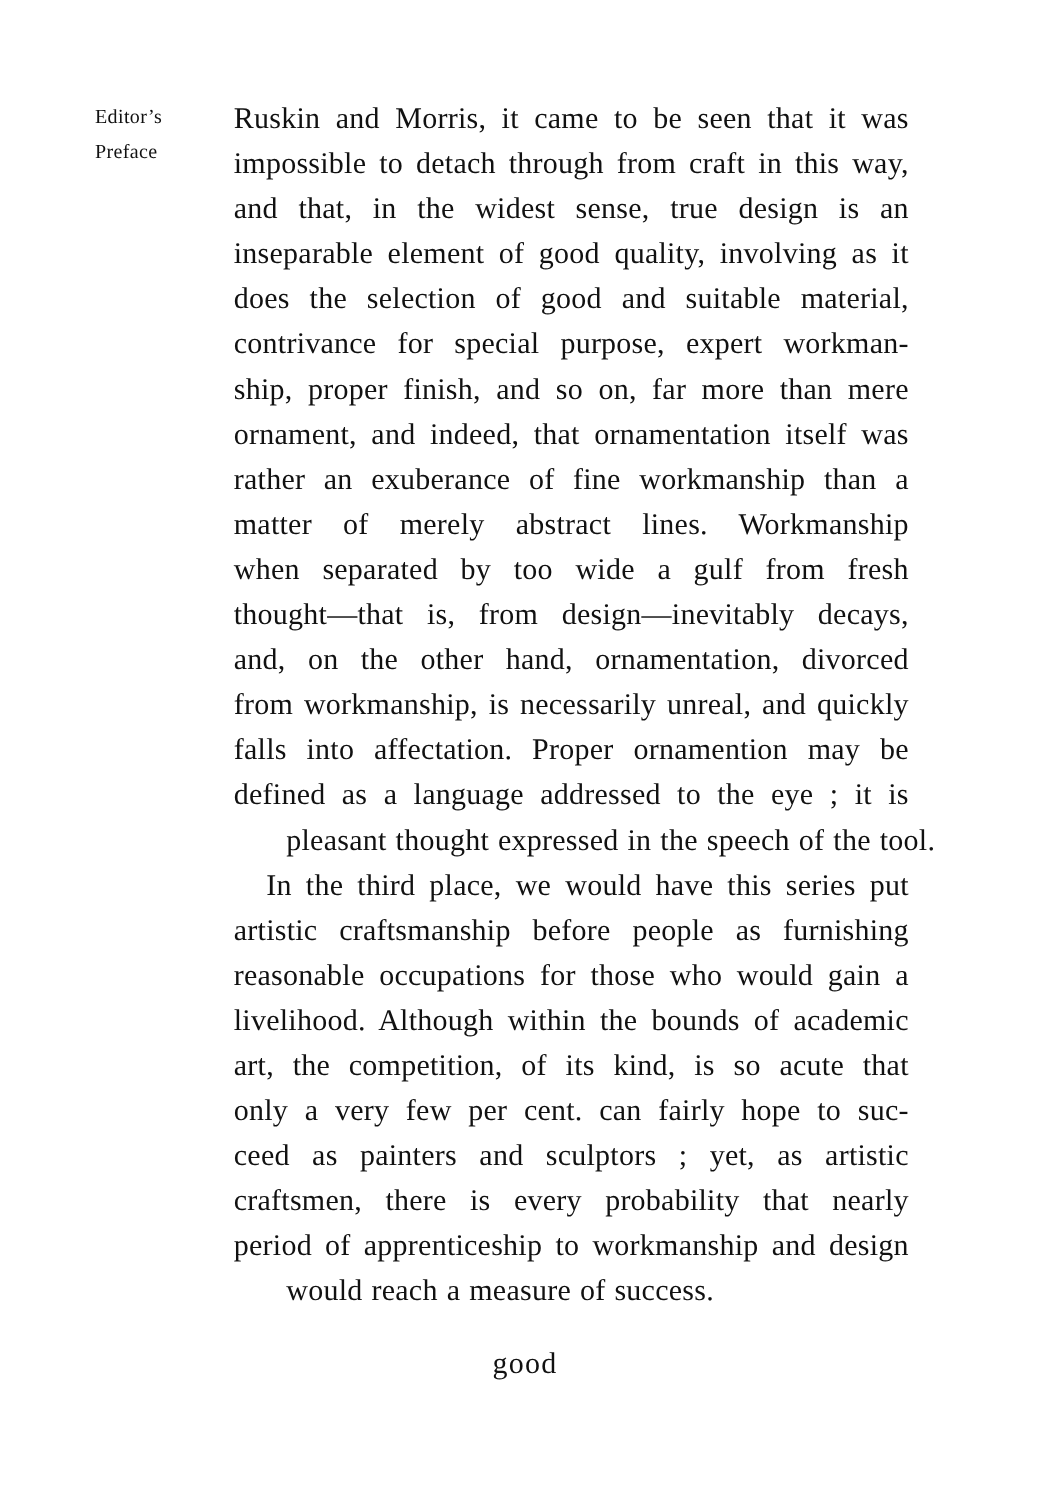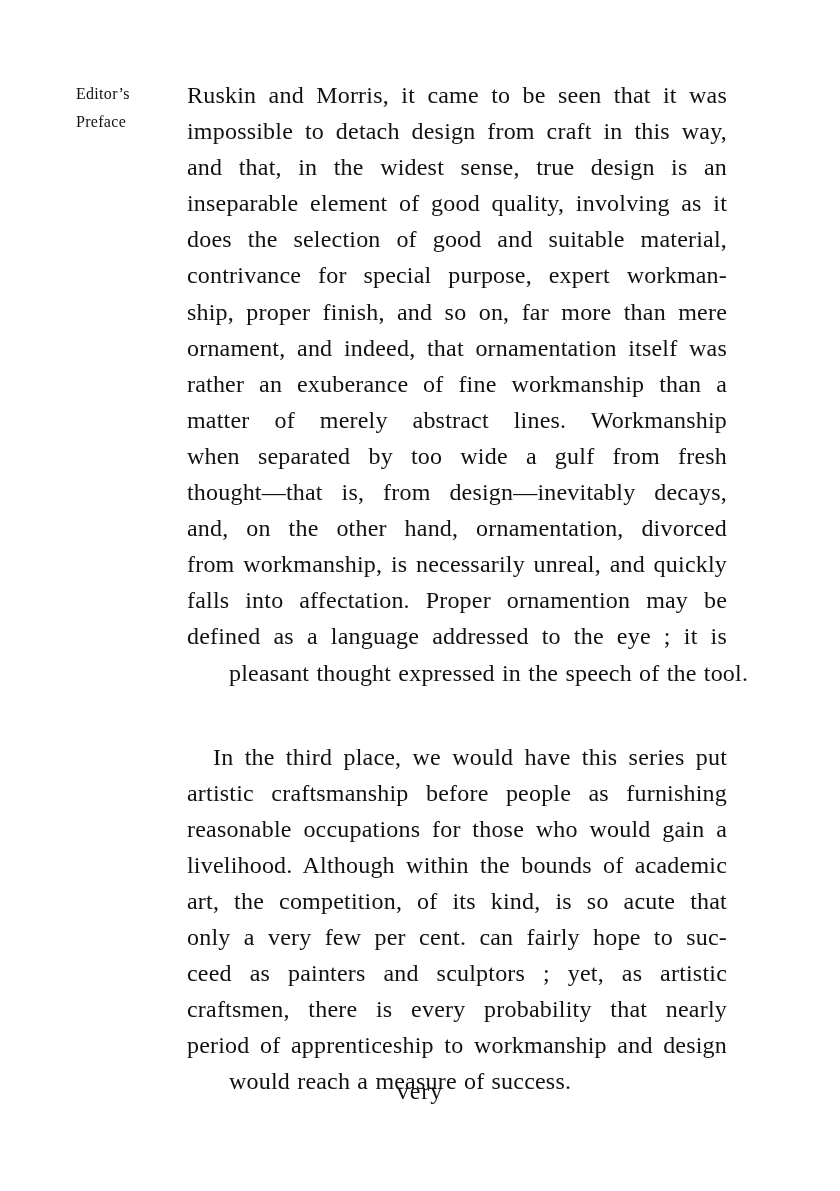--- a/index.html
+++ b/index.html
@@ -34,21 +34,21 @@
     .line {
       height: 36.1px;
       line-height: 36px;
       font-size: 24px;
       white-space: nowrap;
       text-align: justify;
       text-align-last: justify;
       letter-spacing: 0.2px;
       word-spacing: 1px;
     }
-    .line.indent { padding-left: 26px; margin-top: 48px; }
+    .line.indent { padding-left: 26px; }
     .line.last { text-align-last: left; margin-left: 42px; }
     .page-number {
       position: absolute;
       left: 0;
       width: 840px;
       top: 1078px;
       text-align: center;
       font-size: 24px;
       letter-spacing: 1px;
     }
@@ -56,21 +56,21 @@
 </head>
 <body>
 
 <div class="margin-note">
   <div>Editor’s</div>
   <div>Preface</div>
 </div>
 
 <div class="body-text" id="body-text">
     <div class="line">Ruskin and Morris, it came to be seen that it was</div>
-    <div class="line">impossible to detach design from craft in this way,</div>
+    <div class="line">impossible to detach through from craft in this way,</div>
     <div class="line">and that, in the widest sense, true design is an</div>
     <div class="line">inseparable element of good quality, involving as it</div>
     <div class="line">does the selection of good and suitable material,</div>
     <div class="line">contrivance for special purpose, expert workman-</div>
     <div class="line">ship, proper finish, and so on, far more than mere</div>
     <div class="line">ornament, and indeed, that ornamentation itself was</div>
     <div class="line">rather an exuberance of fine workmanship than a</div>
     <div class="line">matter of merely abstract lines.  Workmanship</div>
     <div class="line">when separated by too wide a gulf from fresh</div>
     <div class="line">thought—that is, from design—inevitably decays,</div>
@@ -84,13 +84,13 @@
     <div class="line">reasonable occupations for those who would gain a</div>
     <div class="line">livelihood.  Although within the bounds of academic</div>
     <div class="line">art, the competition, of its kind, is so acute that</div>
     <div class="line">only a very few per cent. can fairly hope to suc-</div>
     <div class="line">ceed as painters and sculptors ; yet, as artistic</div>
     <div class="line">craftsmen, there is every probability that nearly</div>
     <div class="line">period of apprenticeship to workmanship and design</div>
     <div class="line last">would reach a measure of success.</div>
   </div>
 
-<div class="page-number">very</div>
+<div class="page-number">good</div>
 
 </body></html>

